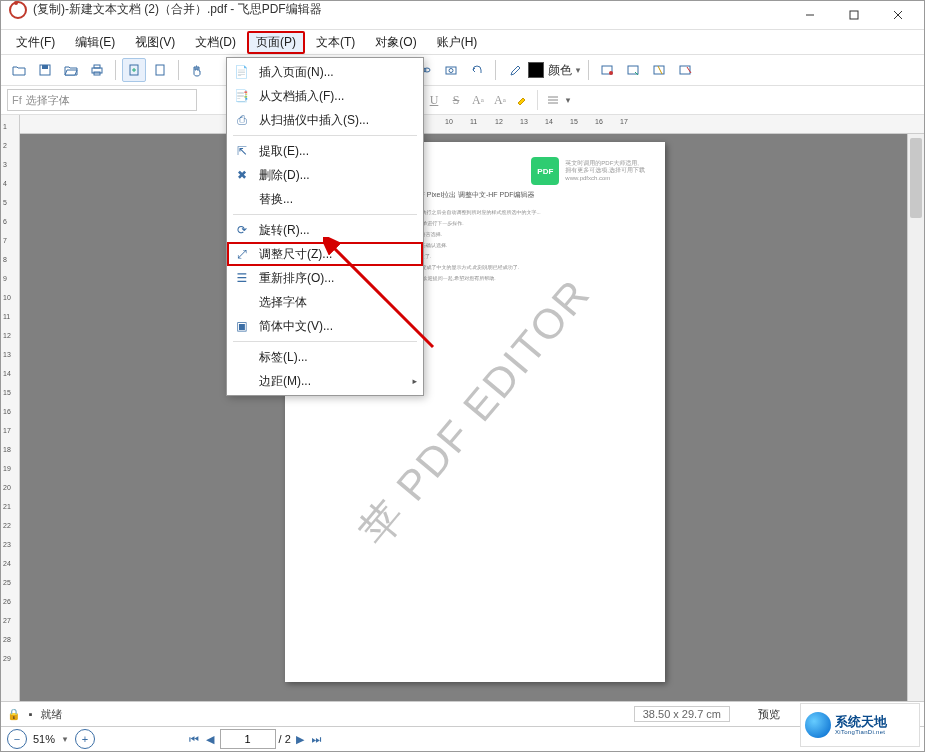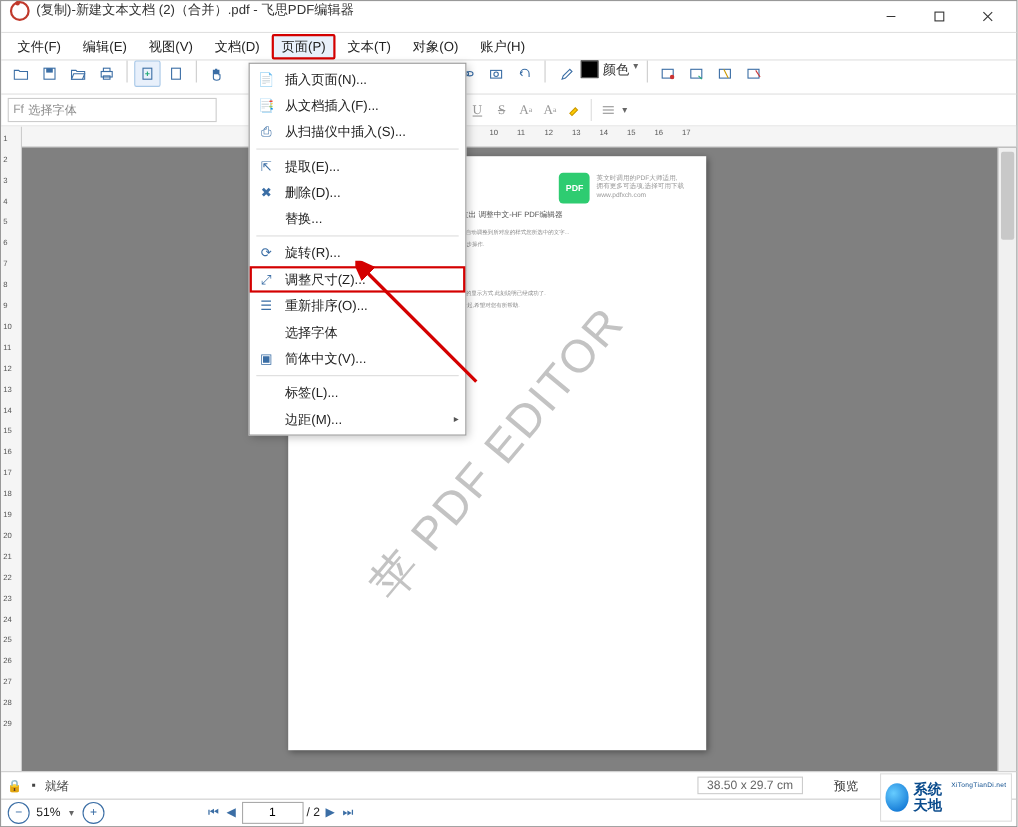--- a/index.html
+++ b/index.html
@@ -6,42 +6,42 @@
 .window{width:925px;height:752px;border:1px solid #999;box-sizing:border-box;display:flex;flex-direction:column;position:relative}
 .titlebar{height:28px;display:flex;padding:0 4px 0 8px;border-bottom:1px solid #e0e0e0}
 .titlebar .app-icon{width:14px;height:14px;border-radius:50%;border:2px solid #c0392b;margin-right:6px;position:relative}
 .titlebar .app-icon::after{content:"";position:absolute;left:3px;top:-2px;width:4px;height:4px;border-radius:50%;background:#c0392b}
 .titlebar .title{flex:1;font-size:12px;color:#333}
 .win-btns{display:flex}
 .win-btn{width:44px;height:28px;display:flex;align-items:center;justify-content:center;color:#333}
 .menubar{height:24px;display:flex;align-items:flex-end;padding:0 6px;border-bottom:1px solid #e0e0e0;gap:2px}
 .menu-item{padding:2px 8px;border:1px solid transparent;border-radius:2px}
 .menu-item.highlight{border:2px solid #d40000;padding:1px 7px;background:#e8f0fb}
-.toolbar{height:30px;display:flex;padding:0 6px;gap:2px;border-bottom:1px solid #e0e0e0}
+.toolbar{height:30px;display:flex;align-items:center;padding:0 6px;gap:2px;border-bottom:1px solid #e0e0e0}
 .tool-btn{width:22px;height:22px;display:flex;align-items:center;justify-content:center;border:1px solid transparent;border-radius:2px;color:#3b6ea5}
 .tool-btn.on{background:#e8f0fb;border-color:#a7c7e7}
 .tool-sep{width:1px;height:20px;background:#ccc;margin:0 4px}
 .tool-label{margin-left:2px;font-size:12px;color:#333}
 .tool-dd{width:8px;text-align:center;color:#666;font-size:9px}
 .color-sw{width:14px;height:14px;background:#000;border:1px solid #555}
 .fontrow{height:28px;display:flex;align-items:center;border-bottom:1px solid #e0e0e0}
 .font-sel{width:180px;height:20px;border:1px solid #ccc;margin-left:6px;display:flex;align-items:center;padding:0 4px;color:#888;font-size:11px;gap:4px}
 .font-sel .ff{color:#999}
 .ft-btn{width:22px;height:22px;display:flex;align-items:center;justify-content:center;color:#999;font-family:"Times New Roman",serif}
 .ft-btn.u{text-decoration:underline}
 .ft-btn.s{text-decoration:line-through}
 .ft-sep{width:1px;height:20px;background:#ddd;margin:0 4px}
 .workarea{flex:1;display:flex;position:relative;overflow:hidden}
 .ruler-v{width:18px;background:#f5f5f5;border-right:1px solid #ccc;position:relative;font-size:7px;color:#555}
 .ruler-v .tick{position:absolute;left:2px}
 .ruler-h{height:18px;background:#f5f5f5;border-bottom:1px solid #ccc;position:relative;font-size:7px;color:#555}
 .ruler-h .tick{position:absolute;top:3px}
 .canvas-wrap{flex:1;display:flex;flex-direction:column}
 .canvas{flex:1;background:#808080;position:relative;overflow:hidden}
-.page{position:absolute;left:242px;top:8px;width:380px;height:540px;background:#fff;box-shadow:2px 2px 6px rgba(0,0,0,.4)}
+.page{position:absolute;left:265px;top:8px;width:380px;height:540px;background:#fff;box-shadow:2px 2px 6px rgba(0,0,0,.4)}
 .page-head{position:absolute;right:20px;top:15px;display:flex;align-items:center;gap:6px}
 .pdf-badge{width:28px;height:28px;background:#2ecc71;border-radius:4px;display:flex;align-items:center;justify-content:center;color:#fff;font-size:8px;font-weight:bold}
 .pdf-txt{font-size:6px;color:#999;line-height:1.2}
 .page-title{position:absolute;top:48px;left:50%;transform:translateX(-50%);font-size:7px;color:#555}
 .page-body{position:absolute;top:65px;left:40px;right:40px;font-size:5px;color:#888;line-height:2.2}
 .watermark{position:absolute;left:50%;top:50%;transform:translate(-50%,-50%) rotate(-50deg);font-size:42px;color:#b9b9b9;font-weight:500;letter-spacing:2px;white-space:nowrap;opacity:.85}
 .dropdown{position:absolute;left:225px;top:56px;width:196px;background:#fff;border:1px solid #999;box-shadow:2px 2px 8px rgba(0,0,0,.25);z-index:10;padding:2px 0}
 .dd-item{height:24px;display:flex;align-items:center;padding:0 10px 0 6px;gap:8px;position:relative}
 .dd-item.highlight{outline:2px solid #d40000;outline-offset:-2px}
 .dd-ico{width:18px;height:18px;display:flex;align-items:center;justify-content:center;color:#3b6ea5;font-size:12px}
@@ -52,21 +52,21 @@
 .statusbar .lock{color:#d4a017}
 .statusbar2{height:24px;border-top:1px solid #ccc;display:flex;align-items:center;padding:0 6px;font-size:11px;gap:6px}
 .zoom-btn{width:18px;height:18px;border:1px solid #3b6ea5;border-radius:50%;display:flex;align-items:center;justify-content:center;color:#3b6ea5;font-size:11px;line-height:1}
 .page-nav .nbtn{color:#3b6ea5;padding:0 2px}
 .page-input{width:50px;height:16px;border:1px solid #aaa;text-align:center;font-size:11px}
 .sp{flex:1}
 .dim-box{border:1px solid #ccc;padding:1px 8px;color:#666;font-size:11px}
 .preview-btn{padding:1px 20px;color:#333}
 .brand-logo{position:absolute;right:4px;bottom:4px;width:110px;height:38px;background:#fff;border:1px solid #ddd;display:flex;align-items:center;padding:2px 4px;gap:4px;z-index:20}
 .brand-logo .gl{width:26px;height:26px;background:radial-gradient(circle at 35% 35%,#6cf,#06c);border-radius:50%;position:relative}
-.brand-logo .txt{display:flex;flex-direction:row;line-height:1.1}
+.brand-logo .txt{display:flex;flex-direction:column;line-height:1.1}
 .brand-logo .cn{font-size:13px;font-weight:bold;color:#0a4b8c}
 .brand-logo .en{font-size:6px;color:#0a4b8c;letter-spacing:.3px}
 svg{display:block}
 .ghost-bar{position:absolute;right:0;top:0;bottom:0;width:16px;background:#f0f0f0;border-left:1px solid #ccc}
 .ghost-bar .thumb{position:absolute;left:2px;right:2px;top:4px;height:80px;background:#c8c8c8;border-radius:2px}
 </style>
 </head>
 <body>
 
 <div class="window">

